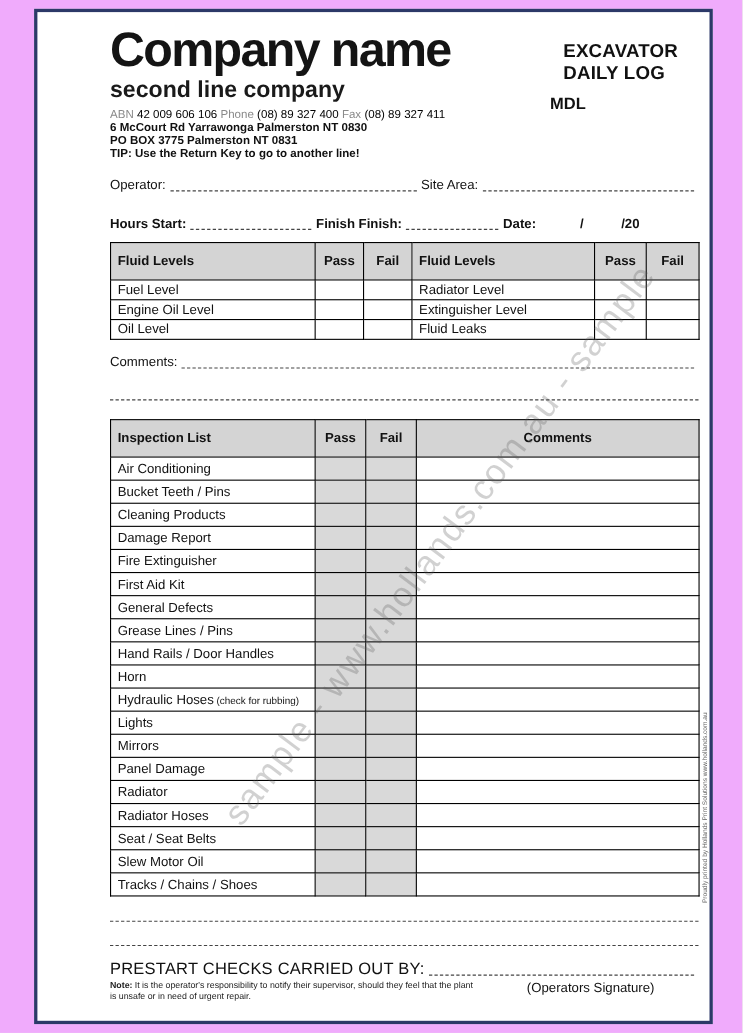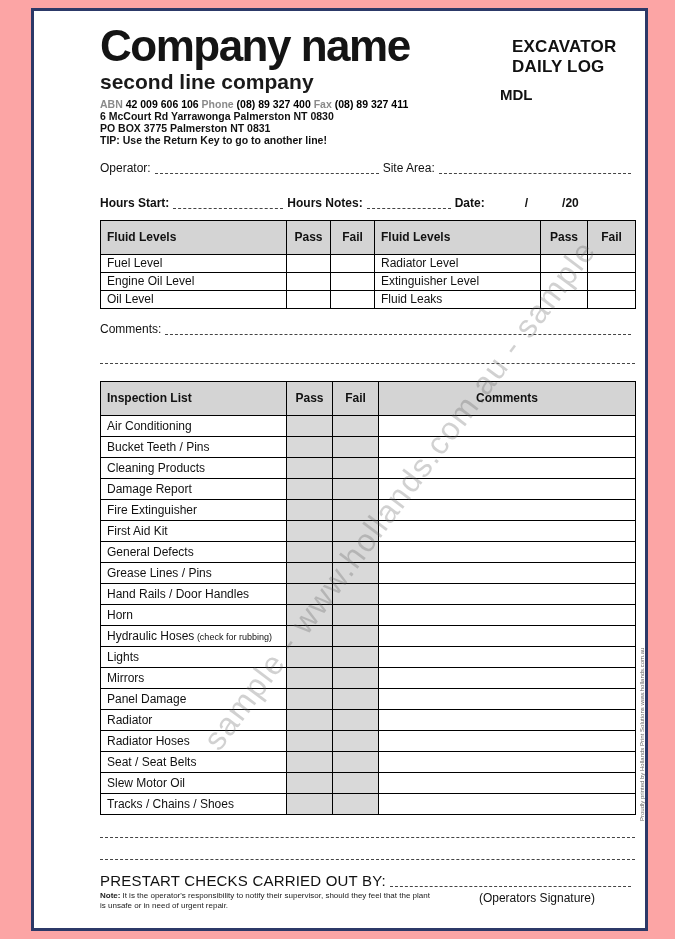--- a/index.html
+++ b/index.html
@@ -1,28 +1,28 @@
 <!DOCTYPE html>
 <html><head>
 <meta charset="utf-8">
 <style>
   * { margin:0; padding:0; box-sizing:border-box; }
   html,body { background:#e9e9e7; }
   body { font-family:"Liberation Sans", sans-serif; color:#111; }
-  .canvas { position:relative; width:675px; height:939px; background:#fca5a5; overflow:hidden; }
+  .canvas { position:relative; width:675px; height:939px; background:#f0abfc; overflow:hidden; }
   .page {
     position:absolute; left:31px; top:8px; width:617px; height:923px;
     background:#ffffff; border:3px solid #2c3968;
     padding:14px 10px 8px 66px; overflow:hidden;
   }
 
   
   .company-name { font-size:44px; font-weight:bold; letter-spacing:-1.5px; line-height:0.95; color:#141414; }
   .company-subline { font-size:21px; font-weight:bold; margin-top:3px; color:#1a1a1a; }
-  .contact-line { font-size:10.5px; font-weight:bold; margin-top:4px; }
+  .contact-line { font-size:10.5px; font-weight:normal; margin-top:4px; }
   .glabel { color:#8a8a8a; }
   .bval { color:#000; }
   .addr { font-size:10.5px; font-weight:bold; line-height:1.15; }
   .tip { font-size:10.5px; font-weight:bold; line-height:1.2; }
   .header-right { position:absolute; left:478px; top:26px; width:130px; }
   .doc-title { font-size:17px; font-weight:bold; line-height:1.15; letter-spacing:0.2px; }
   .doc-code { font-size:15px; font-weight:bold; margin-top:10px; margin-left:-12px; }
 
   
   .frow { display:flex; align-items:flex-end; font-size:12px; }
@@ -113,21 +113,21 @@
     <div class="frow frow-operator">
       <span class="flabel">Operator:</span>
       <span class="dots w-op"></span>
       <span class="flabel">Site Area:</span>
       <span class="dots grow"></span>
     </div>
 
     <div class="frow frow-hours">
       <span class="flabel">Hours Start:</span>
       <span class="dots w-hs"></span>
-      <span class="flabel">Hours Notes:</span>
+      <span class="flabel">Finish Finish:</span>
       <span class="dots w-hf"></span>
       <span class="flabel">Date:</span>
       <span class="spacer w40"></span>
       <span class="flabel">/</span>
       <span class="spacer w34"></span>
       <span class="flabel">/20</span>
       <span class="spacer w34"></span>
     </div>
 
     <table class="ftable">

